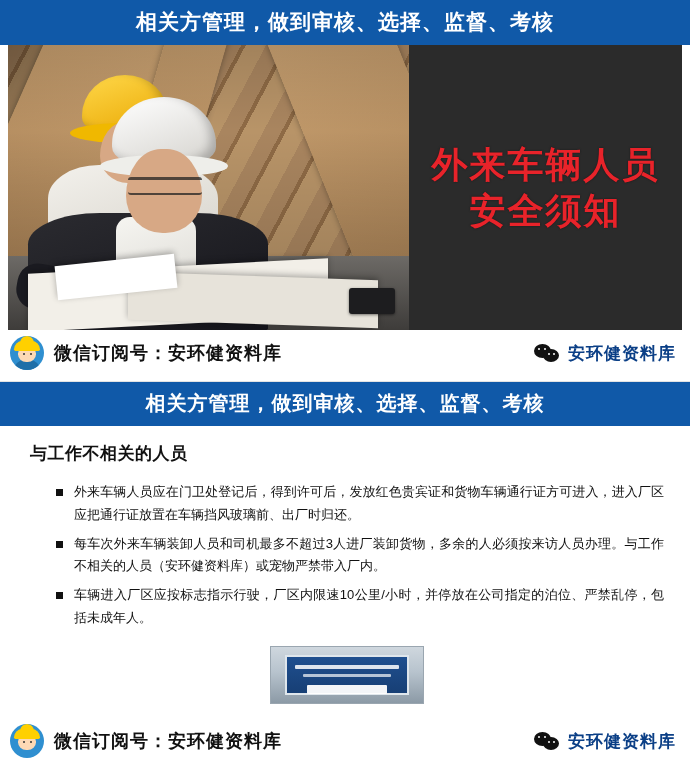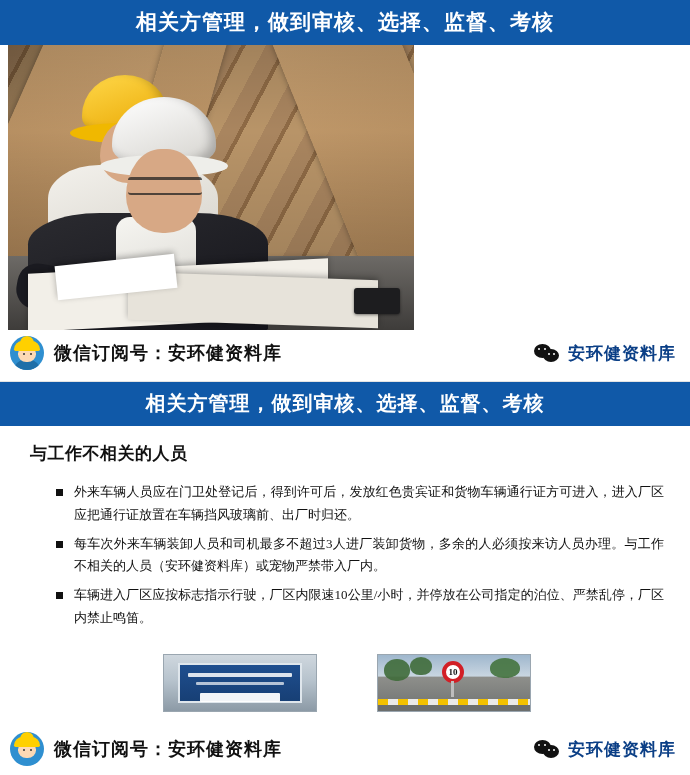--- a/index.html
+++ b/index.html
@@ -12,21 +12,20 @@
     height: 775px;
     font-family: "Liberation Sans", sans-serif;
     color: #111;
     overflow: hidden;
   }
   .page {
     position: relative;
     width: 690px;
     height: 775px;
     background: #ffffff;
-    font-family: Liberation Serif, serif;
   }
 
   
   .slide {
     position: relative;
     width: 690px;
     background: #ffffff;
   }
   .banner {
     background: #1059a8;
@@ -249,21 +248,21 @@
     color: #111;
     margin: 2px 0 16px 0;
     letter-spacing: .5px;
   }
   .lead {
     font-size: 13px;
     line-height: 1.7;
     color: #111;
     margin: 0 0 8px 26px;
   }
-  .bullets { margin: 0 0 16px 26px; padding: 0; list-style: none; }
+  .bullets { margin: 0 0 8px 26px; padding: 0; list-style: none; }
   .bullets li {
     position: relative;
     font-size: 13px;
     line-height: 1.75;
     color: #111;
     padding-left: 18px;
     margin-bottom: 6px;
     text-align: justify;
   }
   .bullets li:before {
@@ -365,20 +364,26 @@
           <div class="head"></div>
           <div class="glasses"></div>
         </div>
 
         <div class="paper p1"></div>
         <div class="paper p2"></div>
         <div class="paper p3"></div>
         <div class="phone"></div>
       </div>
 
+      <div class="title-panel">
+        <div class="big-title">
+          <div>外来车辆人员</div>
+          <div>安全须知</div>
+        </div>
+      </div>
 
     </div>
 
     <div class="footbar">
       <div class="foot-left">
         <div class="avatar">
           <div class="collar"></div>
           <div class="face"></div>
           <div class="hat"></div>
           <div class="eye l"></div>
@@ -407,39 +412,30 @@
 
     <div class="banner">相关方管理，做到审核、选择、监督、考核</div>
 
     <div class="content">
       <div class="sub-title">与工作不相关的人员</div>
 
 
       <ul class="bullets">
         <li>外来车辆人员应在门卫处登记后，得到许可后，发放红色贵宾证和货物车辆通行证方可进入，进入厂区应把通行证放置在车辆挡风玻璃前、出厂时归还。</li>
         <li>每车次外来车辆装卸人员和司机最多不超过3人进厂装卸货物，多余的人必须按来访人员办理。与工作不相关的人员（安环健资料库）或宠物严禁带入厂内。</li>
-        <li>车辆进入厂区应按标志指示行驶，厂区内限速10公里/小时，并停放在公司指定的泊位、严禁乱停，厂区内禁止鸣笛。</li>
+        <li>车辆进入厂区应按标志指示行驶，厂区内限速10公里/小时，并停放在公司指定的泊位、严禁乱停，包括未成年人。</li>
       </ul>
 
       <div class="pics">
         <div class="pic sign">
           <div class="board">
             <div class="line l1"></div>
             <div class="line l2"></div>
             <div class="line l3"></div>
           </div>
-        </div>
-        <div class="pic road">
-          <div class="tree t1"></div>
-          <div class="tree t2"></div>
-          <div class="tree t3"></div>
-          <div class="signpost">10</div>
-          <div class="pole"></div>
-          <div class="curb"></div>
-          <div class="ground"></div>
         </div>
       </div>
     </div>
 
     <div class="footbar">
       <div class="foot-left">
         <div class="avatar">
 
           <div class="face"></div>
           <div class="hat"></div>

